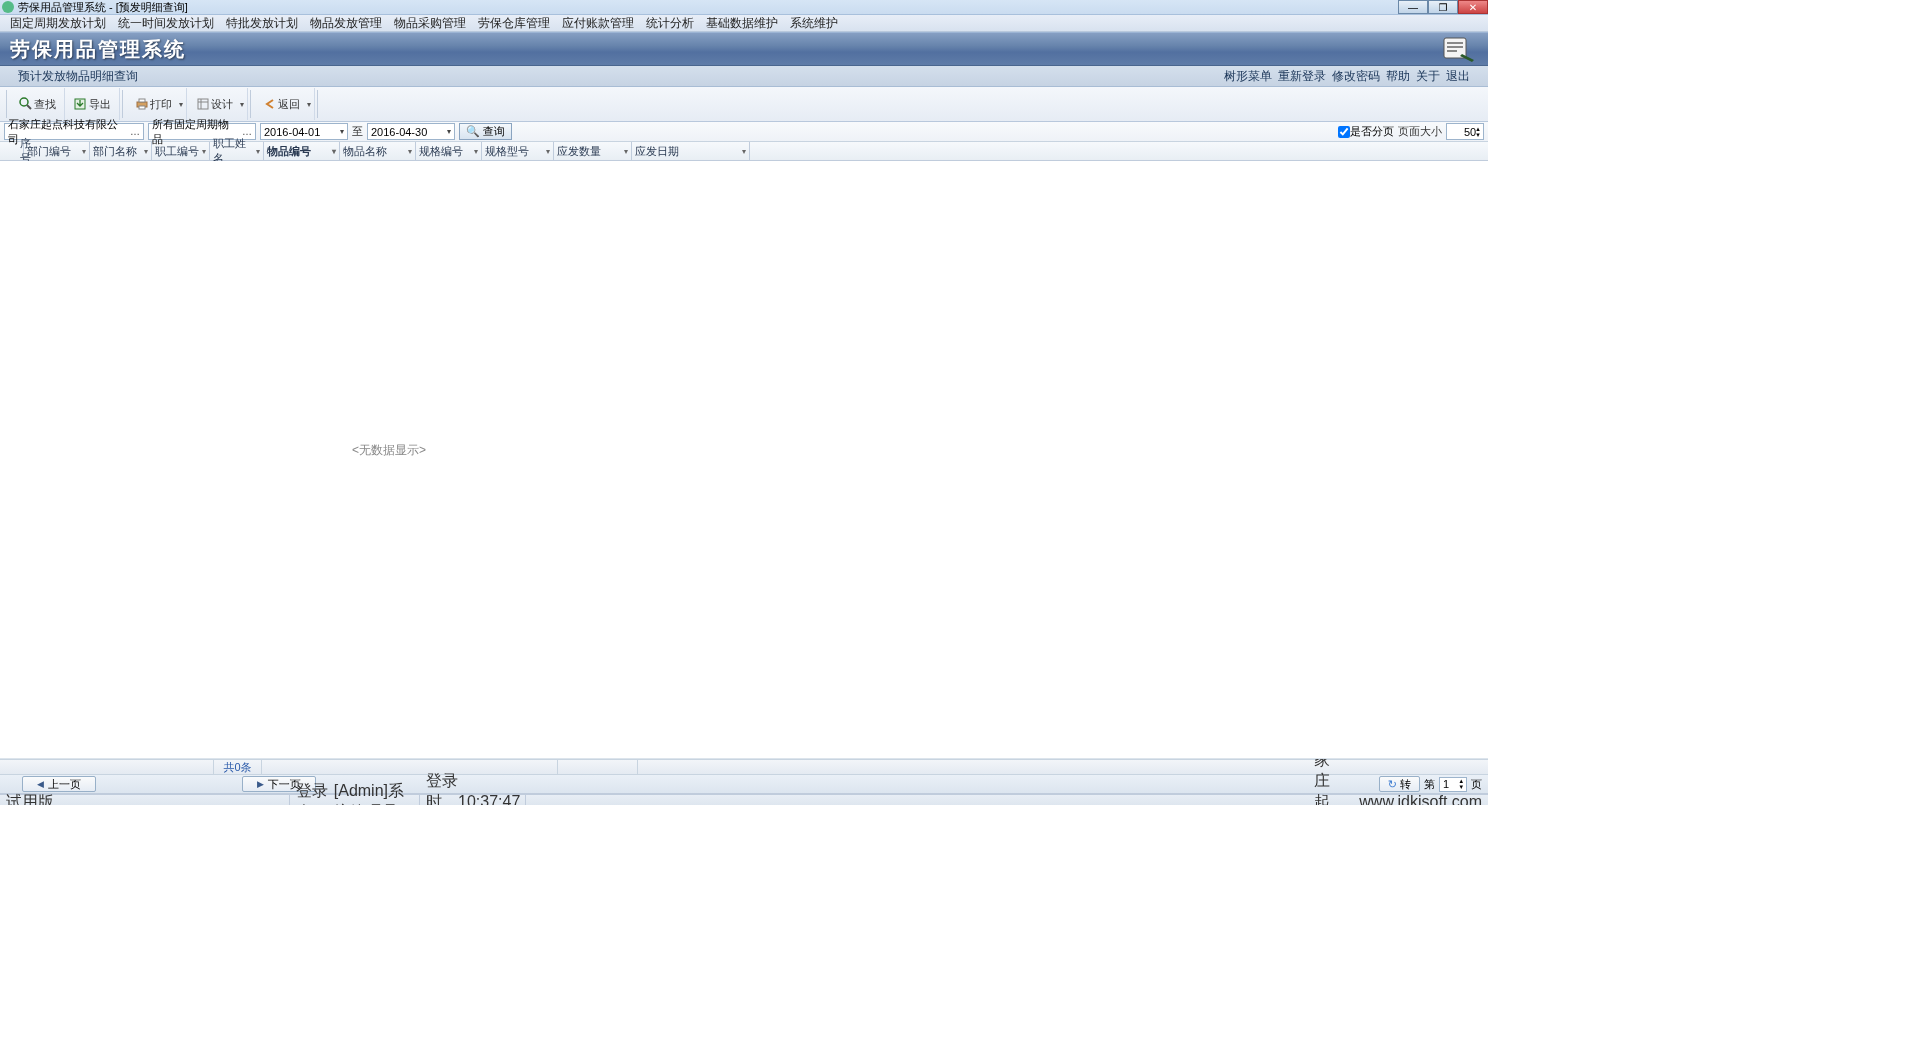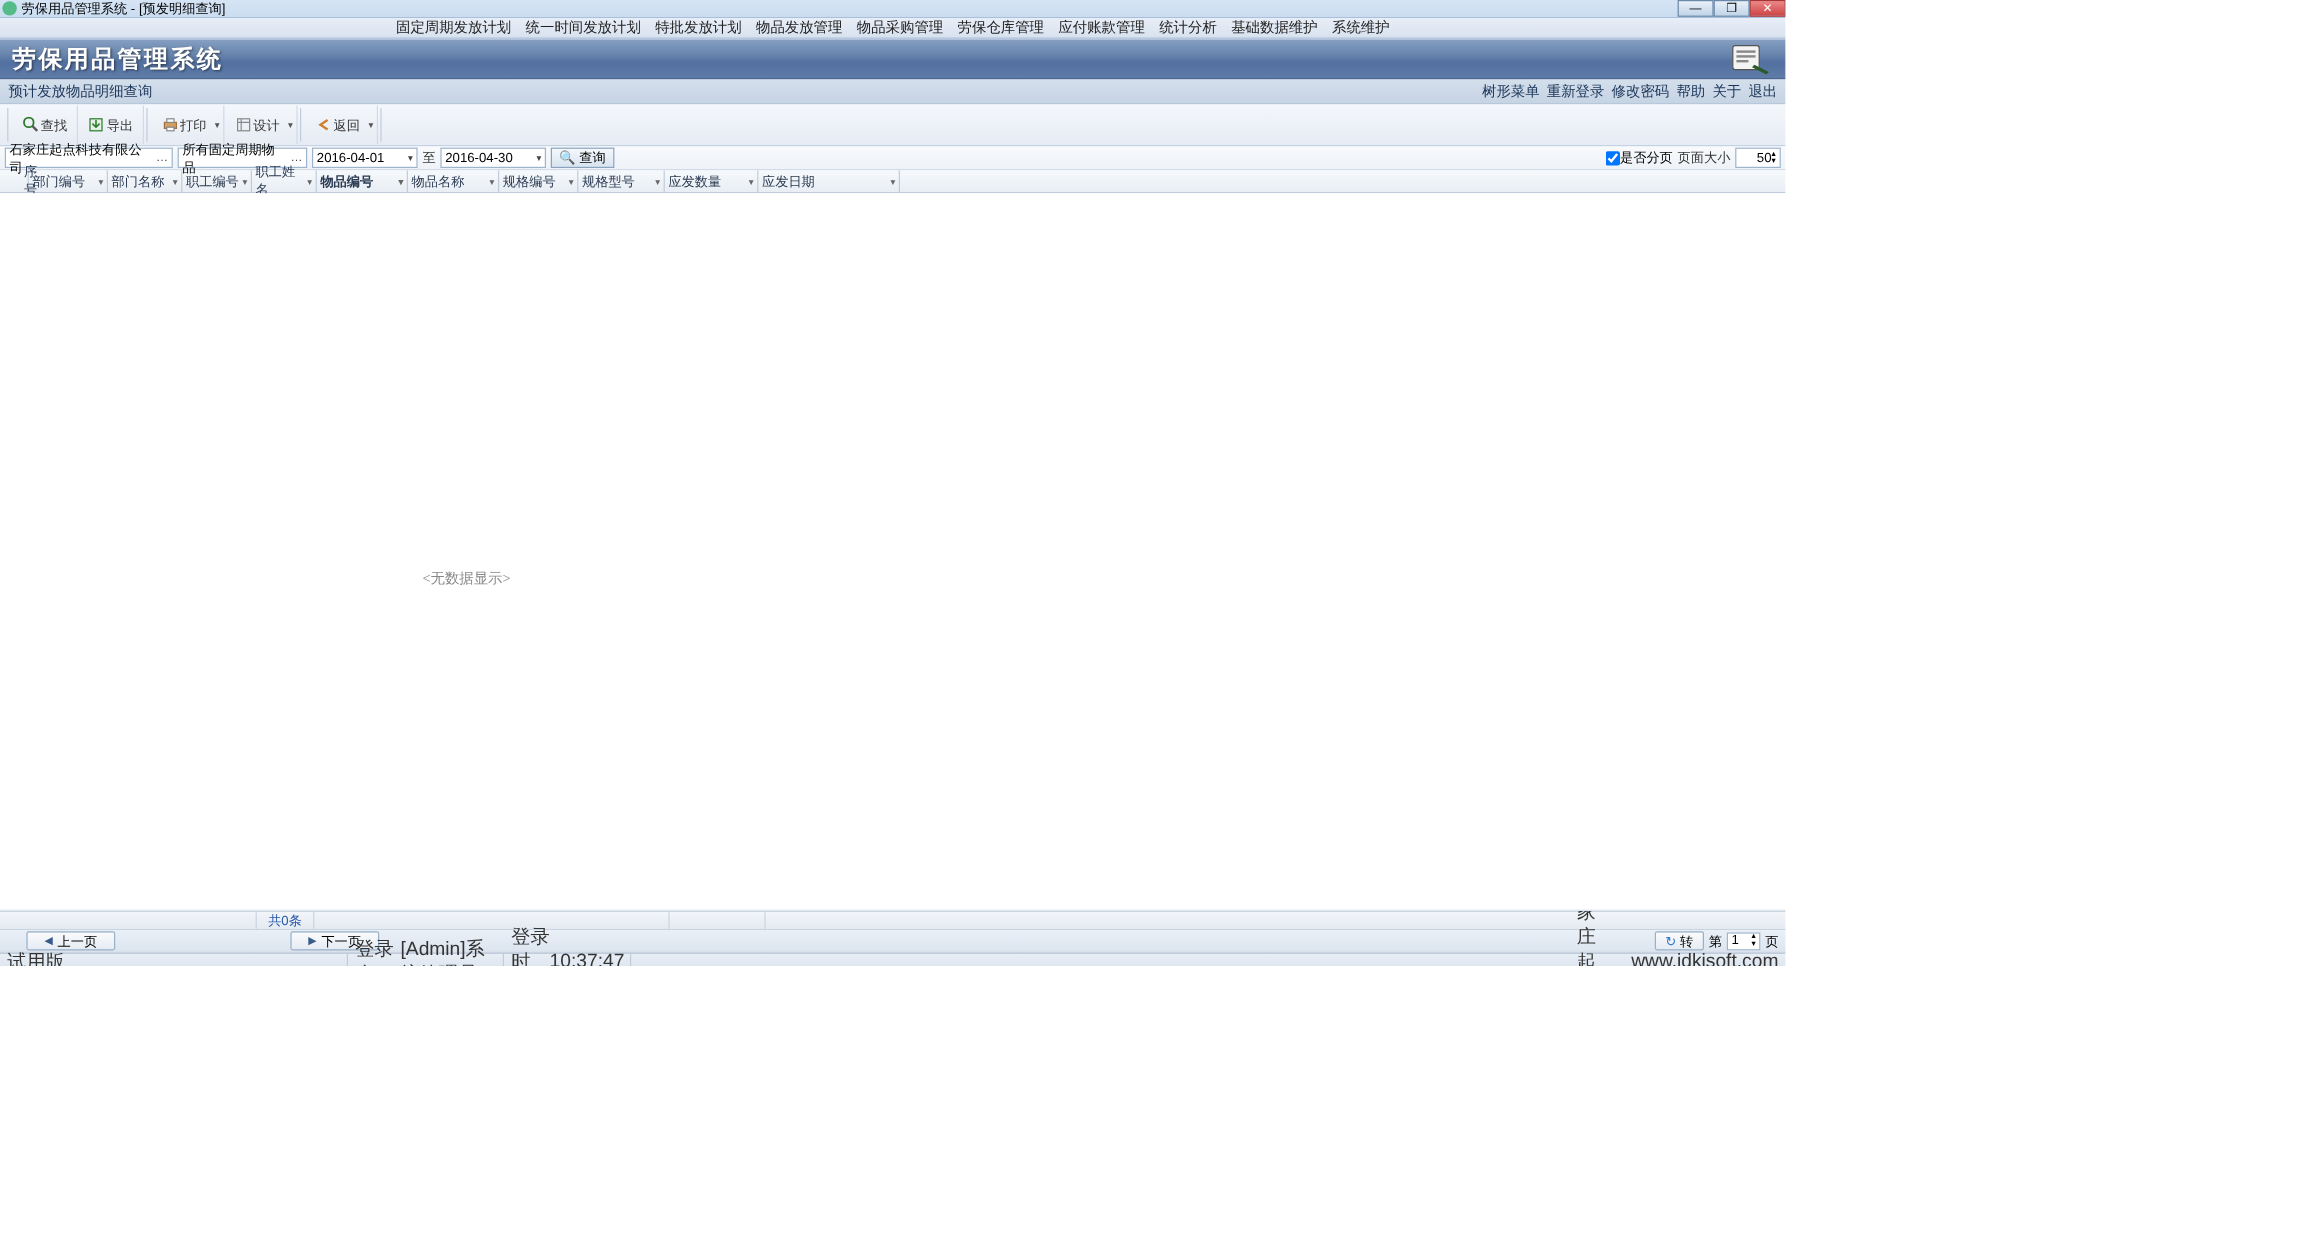--- a/index.html
+++ b/index.html
@@ -5,29 +5,29 @@
 * { margin: 0; padding: 0; box-sizing: border-box; }
 body { font-family: "Microsoft YaHei", SimSun, Arial, sans-serif; font-size: 12px; background: #fff; overflow: hidden; width: 1488px; height: 805px; position: relative; }
 
 .titlebar { height: 15px; background: linear-gradient(#d6e5f5, #cadcf0); display: flex; align-items: center; padding: 0 2px; border-bottom: 1px solid #a8c0dc; }
 .titlebar-icon { width: 12px; height: 12px; margin-right: 4px; background: #5b8; border-radius: 50%; }
 .titlebar-text { font-size: 11px; color: #000; }
 .window-controls { position: absolute; top: 0; right: 0; display: flex; }
 .win-btn { width: 30px; height: 14px; border: 1px solid #6a88a8; background: linear-gradient(#e8f0f8, #c0d4e8); font-size: 10px; display: flex; align-items: center; justify-content: center; cursor: pointer; }
 .win-btn.close { background: linear-gradient(#e88, #c44); color: #fff; border-color: #a33; }
 
-.menubar { height: 17px; background: linear-gradient(#e8eef7, #d8e2ef); display: flex; align-items: center; padding: 0 4px; border-bottom: 1px solid #b8c8dc; justify-content: center; }
+.menubar { height: 17px; background: linear-gradient(#e8eef7, #d8e2ef); display: flex; align-items: center; padding: 0 4px; border-bottom: 1px solid #b8c8dc; }
 .menu-item { padding: 0 6px; font-size: 12px; color: #222; cursor: pointer; }
 
 .banner { height: 34px; background: linear-gradient(#869fc3, #6784ac 40%, #5270a0 60%, #5f7ca8); display: flex; align-items: center; justify-content: space-between; padding: 0 10px; position: relative; border-top: 1px solid #9cb4d4; border-bottom: 1px solid #4a668e; }
 .banner-title { font-family: "SimHei", sans-serif; font-size: 20px; color: #fff; text-shadow: 1px 1px 2px rgba(0,0,0,0.5); font-weight: bold; letter-spacing: 2px; }
 .banner-icon { width: 40px; height: 30px; position: relative; }
 .banner-icon svg { width: 100%; height: 100%; }
 
-.subtitlebar { height: 21px; background: linear-gradient(#d4dfec, #c6d3e3); display: flex; align-items: center; justify-content: space-between; padding: 0 7px; border-bottom: 1px solid #a8bcd4; }
+.subtitlebar { height: 21px; background: linear-gradient(#d4dfec, #c6d3e3); display: flex; align-items: center; justify-content: space-between; padding: 0 18px; border-bottom: 1px solid #a8bcd4; }
 .subtitle-text { font-size: 12px; color: #1a3558; }
 .subtitle-right { display: flex; gap: 6px; }
 .subtitle-link { font-size: 12px; color: #1a3558; cursor: pointer; }
 
 .toolbar { height: 35px; background: linear-gradient(#f4f7fb, #e6ecf4); display: flex; align-items: center; padding: 0 4px; border-bottom: 1px solid #b8c8dc; gap: 0; }
 .tool-btn { display: flex; flex-direction: row; align-items: center; justify-content: center; padding: 2px 8px; height: 32px; cursor: pointer; border-right: 1px solid #d0dae8; position: relative; }
 .tool-btn .ticon { width: 16px; height: 14px; display: flex; align-items: center; justify-content: center; }
 .tool-btn .tlabel { font-size: 11px; color: #333; margin-top: 1px; }
 .tool-btn.with-arrow { padding-right: 14px; }
 .tool-btn.with-arrow::after { content: "▾"; position: absolute; right: 3px; top: 50%; transform: translateY(-50%); font-size: 8px; color: #555; }
@@ -42,21 +42,21 @@
 .fb-spacer { flex: 1; }
 .fb-check { display: flex; align-items: center; gap: 0; font-size: 11px; }
 .fb-check input { width: 12px; height: 12px; }
 .fb-spin { height: 17px; width: 38px; border: 1px solid #9db4cc; background: #fff; font-size: 11px; padding: 0 17px; display: flex; align-items: center; justify-content: flex-start; }
 
 .gridheader { height: 19px; background: linear-gradient(#f6f9fc, #e8eef4); display: flex; align-items: center; border-bottom: 1px solid #c0ccdc; }
 .gh-cell { height: 100%; border-right: 1px solid #c0ccdc; display: flex; align-items: center; justify-content: space-between; padding: 0 3px; font-size: 11px; color: #2a3a52; }
 .gh-cell .arrow { font-size: 8px; color: #666; cursor: pointer; }
 
 .gridbody { position: relative; background: #fff; height: 598px; border-bottom: 1px solid #dce4ec; }
-.nodata { position: absolute; left: 352px; top: 313px; color: #888; font-size: 12px; font-family: Liberation Serif, serif; }
+.nodata { position: absolute; left: 352px; top: 281px; color: #888; font-size: 12px; }
 
 .countbar { height: 16px; background: linear-gradient(#f2f5f9, #e4eaf2); border-top: 1px solid #c8d4e0; border-bottom: 1px solid #c8d4e0; display: flex; align-items: center; }
 .count-cell { height: 100%; border-right: 1px solid #c8d4e0; display: flex; align-items: center; justify-content: center; font-size: 11px; color: #2a4a7a; }
 
 .pagebar { height: 19px; background: linear-gradient(#eaf0f7, #dce5ef); border-bottom: 1px solid #c0ccdc; display: flex; align-items: center; padding: 0 6px; gap: 12px; }
 .page-btn { height: 16px; border: 1px solid #98b0c8; background: linear-gradient(#fafbfc, #e6ecf4); padding: 0 14px; display: flex; align-items: center; gap: 4px; font-size: 11px; cursor: pointer; border-radius: 2px; }
 .page-btn .picon { font-size: 9px; color: #3a5a8a; }
 .page-spacer { flex: 1; }
 .page-go { display: flex; align-items: center; gap: 4px; font-size: 11px; }
 .page-go-btn { height: 16px; border: 1px solid #98b0c8; background: linear-gradient(#fafbfc, #e6ecf4); padding: 0 8px; display: flex; align-items: center; gap: 3px; font-size: 11px; cursor: pointer; border-radius: 2px; }

